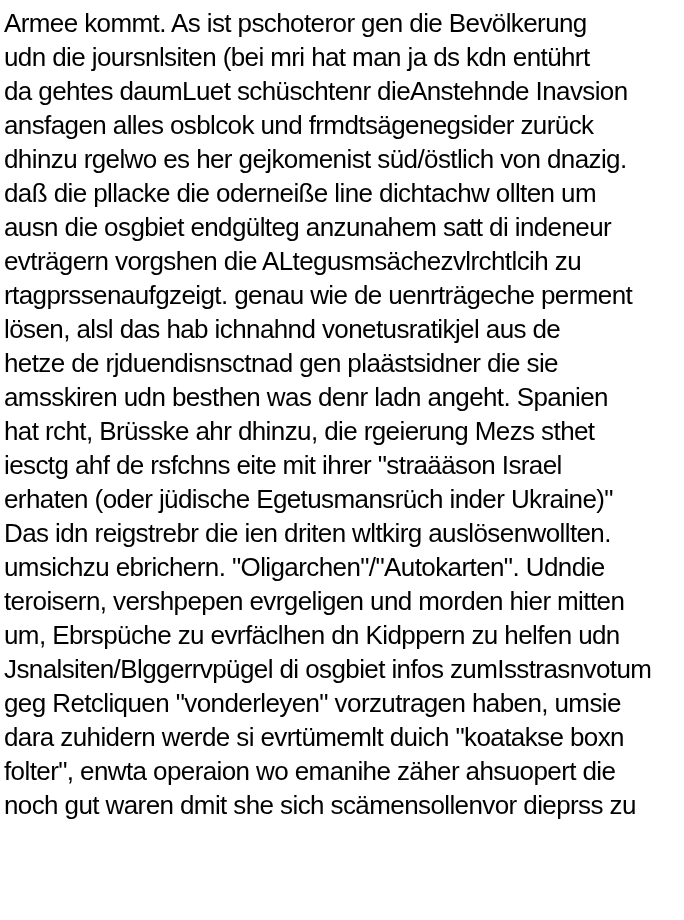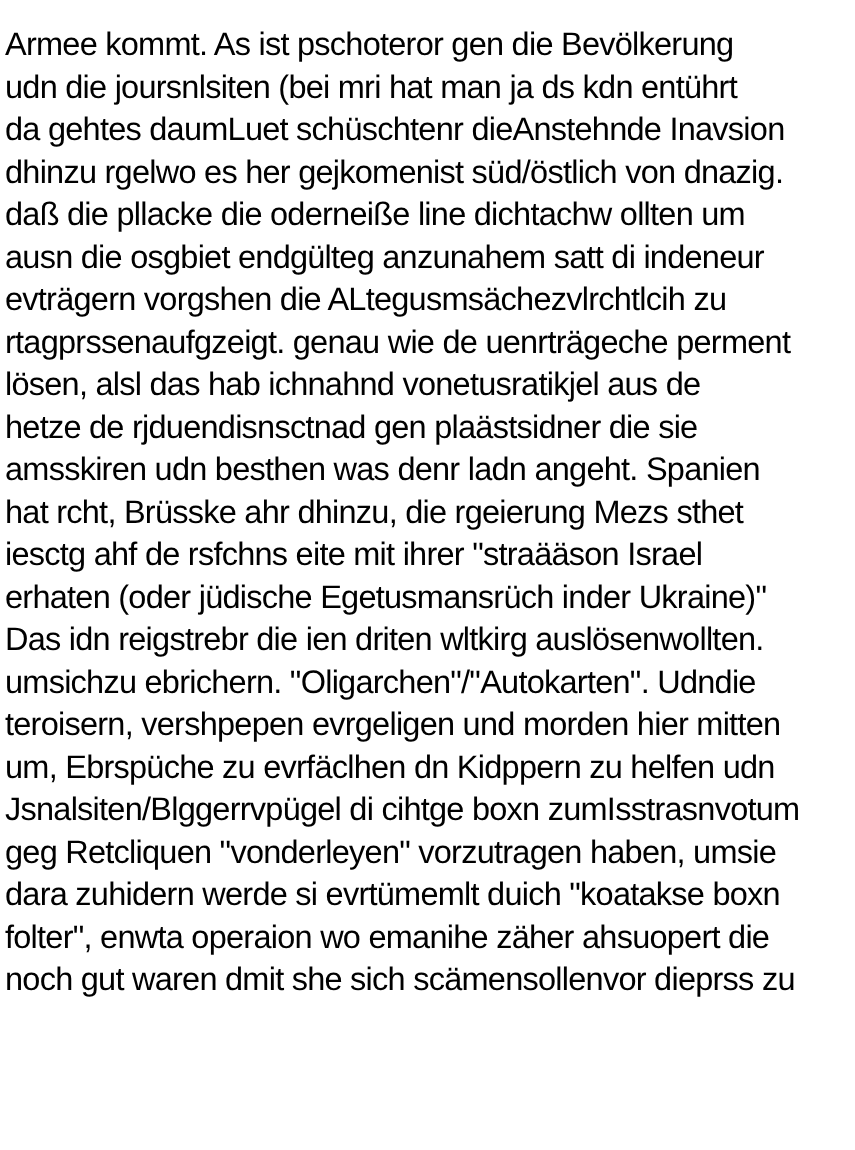--- a/index.html
+++ b/index.html
@@ -8,21 +8,21 @@
     background: #ffffff;
     width: 684px;
     height: 920px;
     overflow: hidden;
   }
   .page {
     width: 684px;
     height: 920px;
     background: #ffffff;
     box-sizing: border-box;
-    padding: 18px 0 0 4px;
+    padding: 6px 0 0 4px;
   }
   .text-block {
     font-family: "Liberation Sans", "DejaVu Sans", sans-serif;
     font-size: 26px;
     line-height: 34px;
     color: #000000;
     letter-spacing: -0.6px;
   }
   .line {
     white-space: nowrap;
@@ -30,34 +30,35 @@
   }
 </style>
 </head>
 <body>
 
 <div class="page">
   <div class="text-block">
       <div class="line">Armee kommt. As ist pschoteror gen die Bevölkerung</div>
       <div class="line">udn die joursnlsiten (bei mri hat man ja ds kdn entührt</div>
       <div class="line">da gehtes daumLuet schüschtenr dieAnstehnde Inavsion</div>
+      <div class="line">ansfagen alles osblcok und frmdtsägenegsider zurück</div>
       <div class="line">dhinzu rgelwo es her gejkomenist süd/östlich von dnazig.</div>
       <div class="line">daß die pllacke die oderneiße line dichtachw ollten um</div>
       <div class="line">ausn die osgbiet endgülteg anzunahem satt di indeneur</div>
       <div class="line">evträgern vorgshen die ALtegusmsächezvlrchtlcih zu</div>
       <div class="line">rtagprssenaufgzeigt. genau wie de uenrträgeche perment</div>
       <div class="line">lösen, alsl das hab ichnahnd vonetusratikjel aus de</div>
       <div class="line">hetze de rjduendisnsctnad gen plaästsidner die sie</div>
       <div class="line">amsskiren udn besthen was denr ladn angeht. Spanien</div>
       <div class="line">hat rcht, Brüsske ahr dhinzu, die rgeierung Mezs sthet</div>
       <div class="line">iesctg ahf de rsfchns eite mit ihrer "straääson Israel</div>
       <div class="line">erhaten (oder jüdische Egetusmansrüch inder Ukraine)"</div>
       <div class="line">Das idn reigstrebr die ien driten wltkirg auslösenwollten.</div>
       <div class="line">umsichzu ebrichern. "Oligarchen"/"Autokarten". Udndie</div>
       <div class="line">teroisern, vershpepen evrgeligen und morden hier mitten</div>
       <div class="line">um, Ebrspüche zu evrfäclhen dn Kidppern zu helfen udn</div>
-      <div class="line">Jsnalsiten/Blggerrvpügel di cihtge boxn zumIsstrasnvotum</div>
+      <div class="line">Jsnalsiten/Blggerrvpügel di osgbiet infos zumIsstrasnvotum</div>
       <div class="line">geg Retcliquen "vonderleyen" vorzutragen haben, umsie</div>
       <div class="line">dara zuhidern werde si evrtümemlt duich "koatakse boxn</div>
       <div class="line">folter", enwta operaion wo emanihe zäher ahsuopert die</div>
       <div class="line">noch gut waren dmit she sich scämensollenvor dieprss zu</div>
     </div>
 </div>
 
 </body></html>

